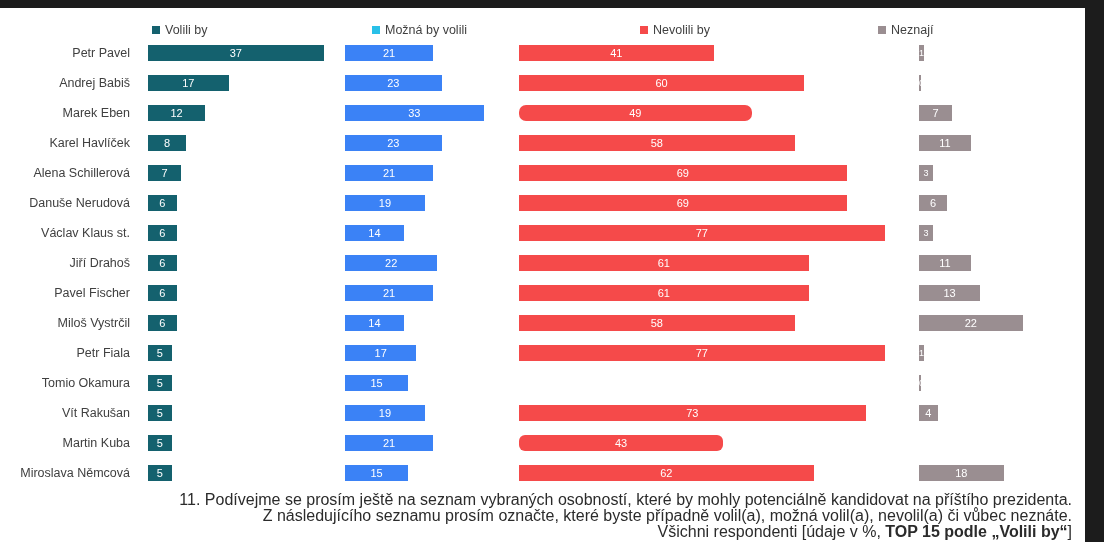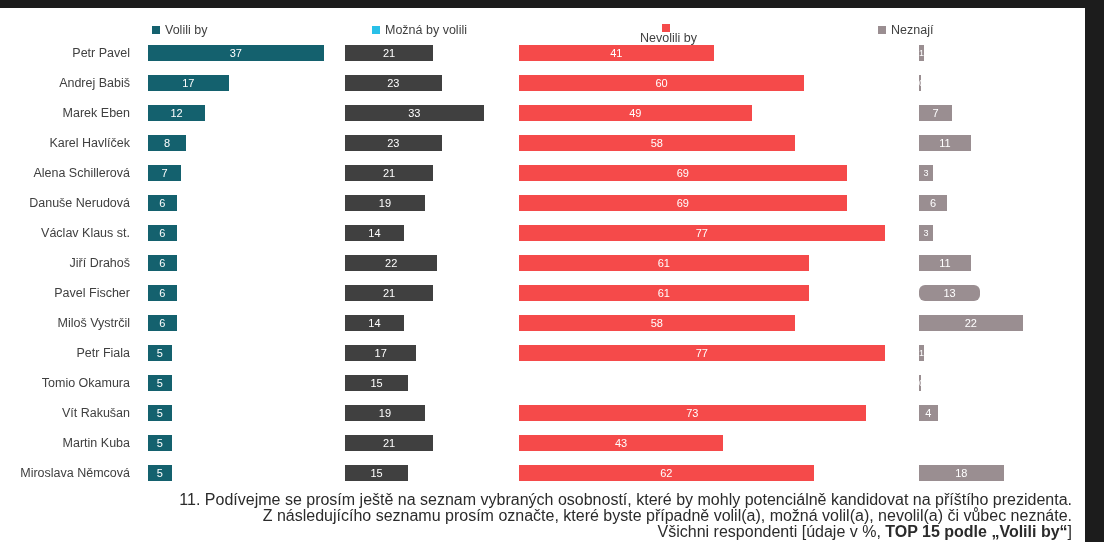--- a/index.html
+++ b/index.html
@@ -77,21 +77,21 @@
     top: 7px;
     height: 16px;
     color: #ffffff;
     font-size: 11px;
     line-height: 16px;
     text-align: center;
     overflow: hidden;
     white-space: nowrap;
   }
   .bar.c0 { background: #14616e; }
-  .bar.c1 { background: #404040; }
+  .bar.c1 { background: #3b82f6; }
   .bar.c2 { background: #f54a4a; }
   .bar.c3 { background: #9a8e91; }
 
   
   #footer {
     position: absolute;
     left: 120px; top: 484px;
     width: 952px;
     text-align: right;
     font-size: 16px;
@@ -109,21 +109,21 @@
 
     <div id="legend">
         <div class="legend-item" style="left: 152px;">
           <span class="legend-swatch" style="background: rgb(20, 97, 110);"></span>
           <span class="legend-label">Volili by</span>
         </div>
         <div class="legend-item" style="left: 372px;">
           <span class="legend-swatch" style="background: rgb(41, 192, 232);"></span>
           <span class="legend-label">Možná by volili</span>
         </div>
-        <div class="legend-item" style="left: 640px; flex-direction: column;">
+        <div class="legend-item" style="left: 640px;">
           <span class="legend-swatch" style="background: rgb(245, 74, 74);"></span>
           <span class="legend-label">Nevolili by</span>
         </div>
         <div class="legend-item" style="left: 878px;">
           <span class="legend-swatch" style="background: rgb(154, 142, 145);"></span>
           <span class="legend-label">Neznají</span>
         </div>
       </div>
 
     <div id="plot">
@@ -138,21 +138,21 @@
           <div class="row-label">Andrej Babiš</div>
           <div class="bar c0" style="left: 148px; width: 80.75px;">17</div>
           <div class="bar c1" style="left: 345px; width: 96.6px;">23</div>
           <div class="bar c2" style="left: 519px; width: 285px;">60</div>
           <div class="bar c3" style="left: 919px; width: 2px; font-size: 9px;">0</div>
         </div>
         <div class="row">
           <div class="row-label">Marek Eben</div>
           <div class="bar c0" style="left: 148px; width: 57px;">12</div>
           <div class="bar c1" style="left: 345px; width: 138.6px;">33</div>
-          <div class="bar c2" style="left: 519px; width: 232.75px;">49</div>
+          <div class="bar c2" style="left: 519px; width: 232.75px; border-radius: 7px;">49</div>
           <div class="bar c3" style="left: 919px; width: 32.9412px;">7</div>
         </div>
         <div class="row">
           <div class="row-label">Karel Havlíček</div>
           <div class="bar c0" style="left: 148px; width: 38px;">8</div>
           <div class="bar c1" style="left: 345px; width: 96.6px;">23</div>
           <div class="bar c2" style="left: 519px; width: 275.5px;">58</div>
           <div class="bar c3" style="left: 919px; width: 51.7647px;">11</div>
         </div>
         <div class="row">
@@ -181,21 +181,21 @@
           <div class="bar c0" style="left: 148px; width: 28.5px;">6</div>
           <div class="bar c1" style="left: 345px; width: 92.4px;">22</div>
           <div class="bar c2" style="left: 519px; width: 289.75px;">61</div>
           <div class="bar c3" style="left: 919px; width: 51.7647px;">11</div>
         </div>
         <div class="row">
           <div class="row-label">Pavel Fischer</div>
           <div class="bar c0" style="left: 148px; width: 28.5px;">6</div>
           <div class="bar c1" style="left: 345px; width: 88.2px;">21</div>
           <div class="bar c2" style="left: 519px; width: 289.75px;">61</div>
-          <div class="bar c3" style="left: 919px; width: 61.1765px; border-radius: 6px;">13</div>
+          <div class="bar c3" style="left: 919px; width: 61.1765px;">13</div>
         </div>
         <div class="row">
           <div class="row-label">Miloš Vystrčil</div>
           <div class="bar c0" style="left: 148px; width: 28.5px;">6</div>
           <div class="bar c1" style="left: 345px; width: 58.8px;">14</div>
           <div class="bar c2" style="left: 519px; width: 275.5px;">58</div>
           <div class="bar c3" style="left: 919px; width: 103.529px;">22</div>
         </div>
         <div class="row">
           <div class="row-label">Petr Fiala</div>
@@ -214,21 +214,21 @@
           <div class="row-label">Vít Rakušan</div>
           <div class="bar c0" style="left: 148px; width: 23.75px;">5</div>
           <div class="bar c1" style="left: 345px; width: 79.8px;">19</div>
           <div class="bar c2" style="left: 519px; width: 346.75px;">73</div>
           <div class="bar c3" style="left: 919px; width: 18.8235px;">4</div>
         </div>
         <div class="row">
           <div class="row-label">Martin Kuba</div>
           <div class="bar c0" style="left: 148px; width: 23.75px;">5</div>
           <div class="bar c1" style="left: 345px; width: 88.2px;">21</div>
-          <div class="bar c2" style="left: 519px; width: 204.25px;">43</div>
+          <div class="bar c2" style="left: 519px; width: 204.25px; border-radius: 6px;">43</div>
         </div>
         <div class="row">
           <div class="row-label">Miroslava Němcová</div>
           <div class="bar c0" style="left: 148px; width: 23.75px;">5</div>
           <div class="bar c1" style="left: 345px; width: 63px;">15</div>
           <div class="bar c2" style="left: 519px; width: 294.5px;">62</div>
           <div class="bar c3" style="left: 919px; width: 84.7059px;">18</div>
         </div>
       </div>
 

